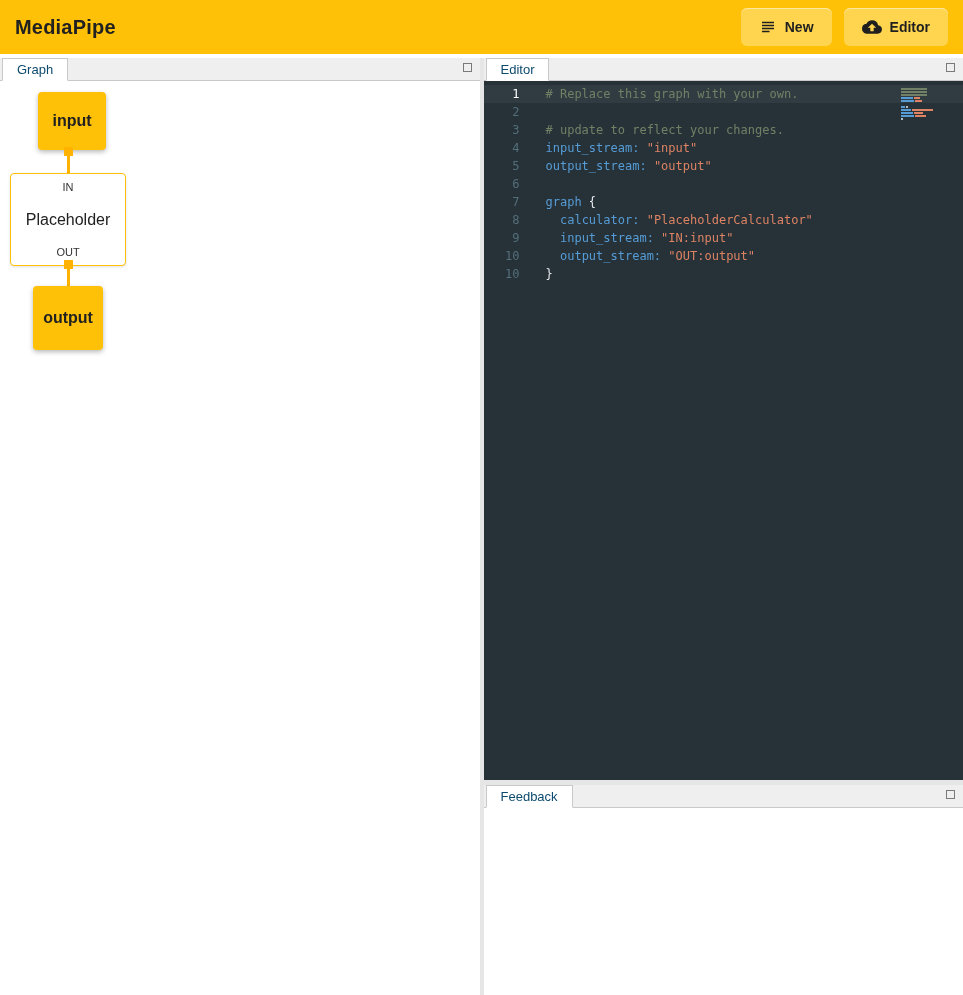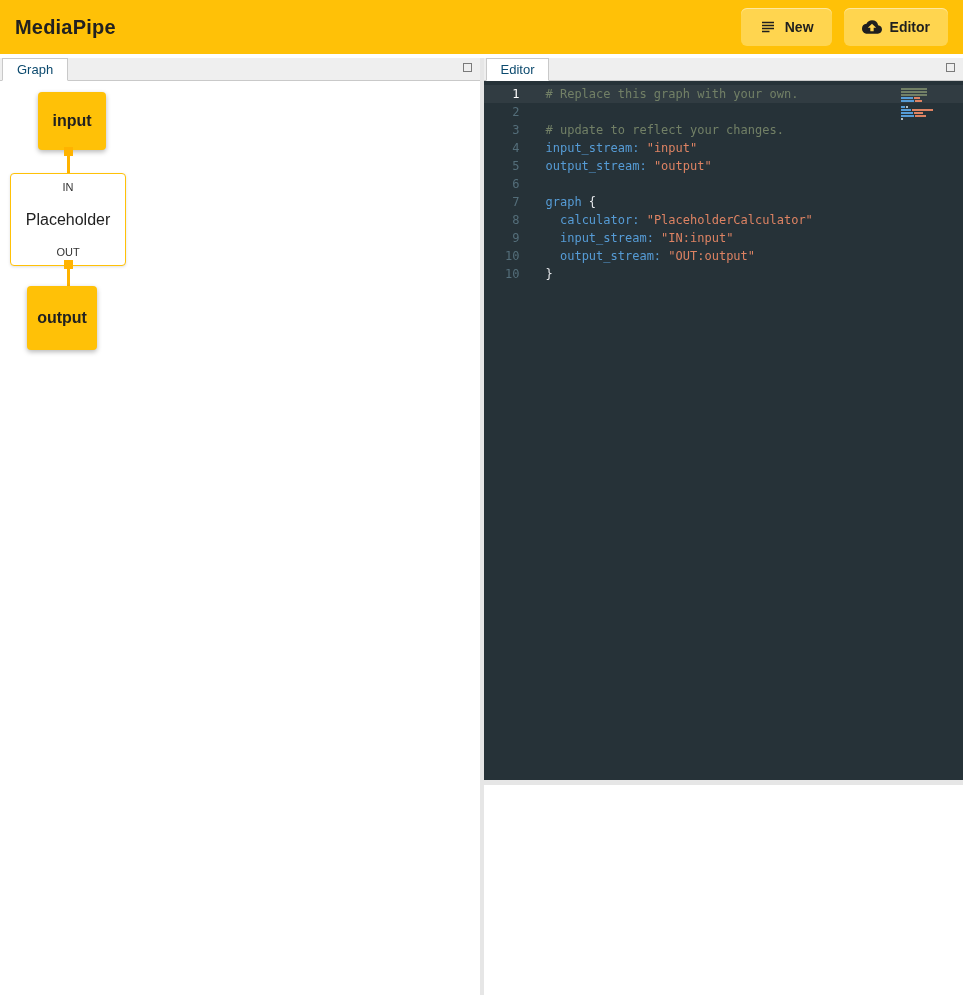--- a/index.html
+++ b/index.html
@@ -32,21 +32,21 @@
               border:1px solid #7a7a7a; background:transparent; cursor:pointer; }
 
   
   .graph-panel { flex:1; }
   .graph-body { flex:1; background:#fff; position:relative; }
   .gnode { position:absolute; background:#FFC107; border-radius:4px;
            box-shadow:0 2px 5px rgba(0,0,0,.28);
            display:flex; align-items:center; justify-content:center;
            font-size:16px; font-weight:700; color:#212121; }
   .node-input  { left:38px; top:11px;  width:68px; height:58px; }
-  .node-output { left:27px; top:205px; width:70px; height:64px; }
+  .node-output { left:33px; top:205px; width:70px; height:64px; }
   .node-placeholder { left:10px; top:92px; width:116px; height:93px;
            background:#fff; border:1px solid #FFC107; box-shadow:0 1px 3px rgba(0,0,0,.12);
            flex-direction:column; justify-content:space-between; padding:7px 0; font-weight:400; }
   .port-label { font-size:11px; color:#333; text-align:center; }
   .placeholder-title { font-size:16px; color:#212121; text-align:center; }
   .conn-dot  { position:absolute; width:9px; height:9px; background:#FFB300; }
   .conn-line { position:absolute; width:3px; background:#FFB300; }
 
   
   .editor-panel { height:722px; flex:none; }
@@ -224,16 +224,25 @@
               </div>
               <div class="mm-line">
                 <span class="mm-seg mm-plain" style="width: 2px;"></span>
               </div>
             </div>
         </div>
       </section>
 
       <div class="splitter-h"></div>
 
+      <section class="panel feedback-panel">
+        <div class="panel-header">
+          <div class="tab">
+            <span>Feedback</span>
+          </div>
+          <div class="maximize"></div>
+        </div>
+        <div class="panel-body feedback-body"></div>
+      </section>
 
     </div>
   </div>
 </div>
 
 </body></html>

